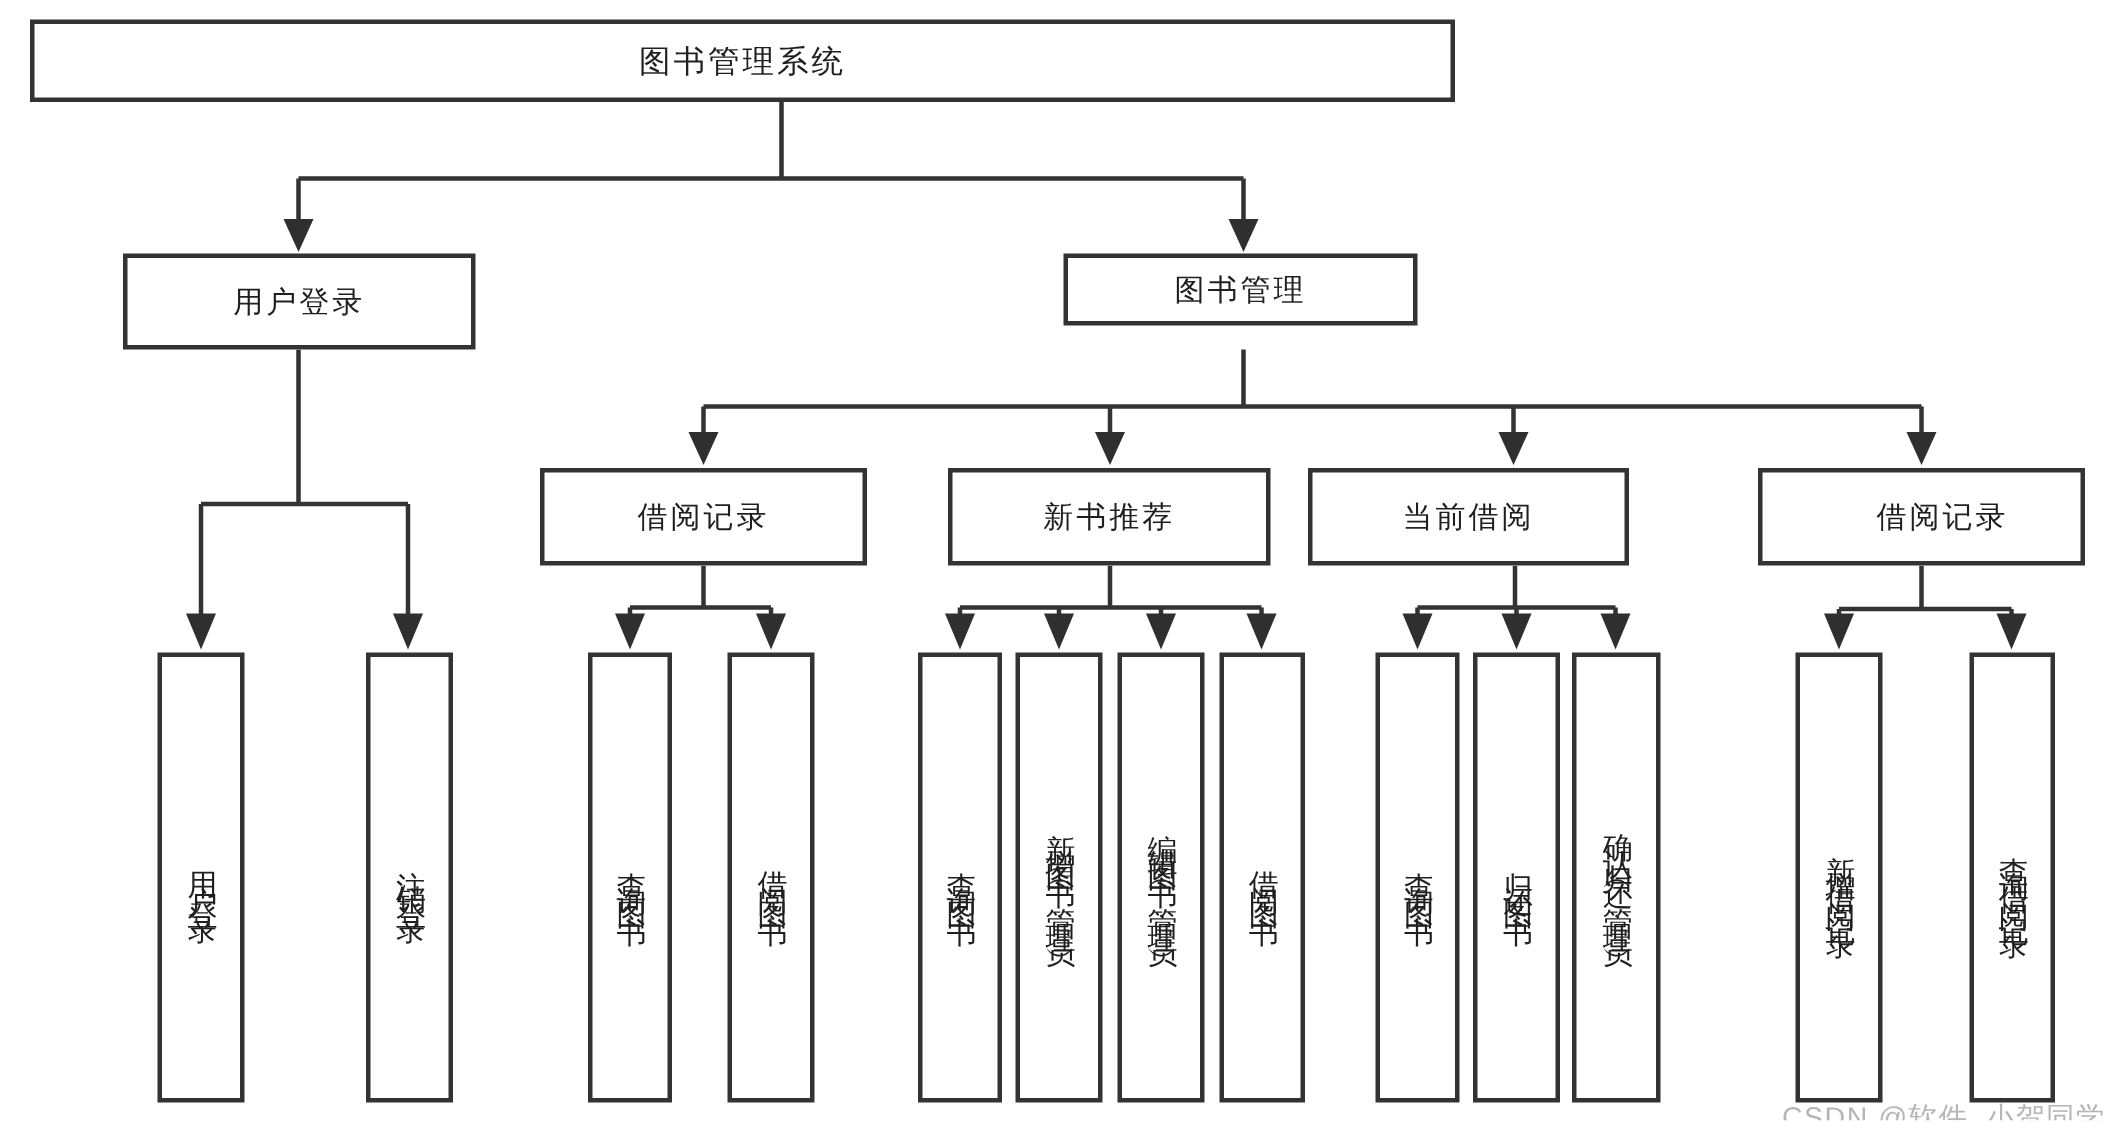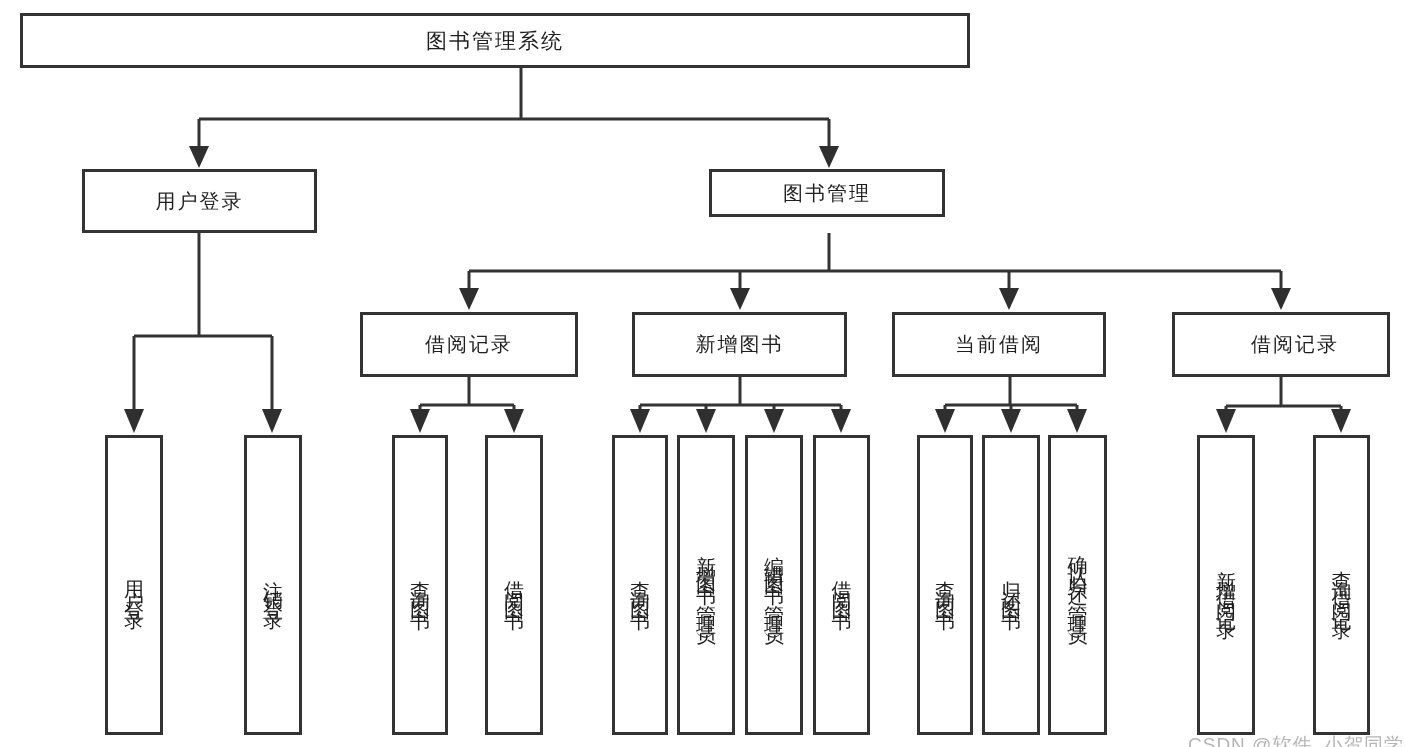--- a/index.html
+++ b/index.html
@@ -17,21 +17,21 @@
   .vbox .vlabel{
     writing-mode:vertical-rl;text-orientation:mixed;
     font-size:20px;letter-spacing:10px;line-height:1.15;white-space:nowrap;
   }
   
   .n-root{left:20px;top:13px;width:950px;height:55px;}
   .n-userlogin{left:82px;top:169px;width:235px;height:64px;}
   .n-bookmgmt{left:709px;top:169px;width:236px;height:48px;font-family:Liberation Mono, monospace;}
   .n-recommend{left:360px;top:312px;width:218px;height:65px;}
   .n-borrowing{left:632px;top:312px;width:215px;height:65px;}
-  .n-current{left:892px;top:312px;width:214px;height:65px;}
+  .n-current{left:872px;top:312px;width:214px;height:65px;}
   .n-records{left:1172px;top:312px;width:218px;height:65px;padding-left:28px;}
   
   .leaf{top:435px;height:300px;width:58px;}
   .l-user1{left:105px;}   .l-user2{left:244px;}
   .l-rec1{left:392px;width:56px;} .l-rec2{left:485px;}
   .l-bor1{left:612px;width:56px;} .l-bor2{left:677px;} .l-bor3{left:745px;} .l-bor4{left:813px;width:57px;}
   .l-cur1{left:917px;width:56px;} .l-cur2{left:982px;} .l-cur3{left:1048px;width:59px;}
   .l-recd1{left:1197px;} .l-recd2{left:1313px;width:57px;}
   #watermark{
     position:absolute;left:1188px;top:712px;font-size:19px;letter-spacing:1px;
@@ -98,21 +98,21 @@
     <span class="hlabel">用户登录</span>
   </div>
   <div class="node n-bookmgmt">
     <span class="hlabel">图书管理</span>
   </div>
 
   <div class="node n-recommend">
     <span class="hlabel">借阅记录</span>
   </div>
   <div class="node n-borrowing">
-    <span class="hlabel">新增图书</span>
+    <span class="hlabel">新书推荐</span>
   </div>
   <div class="node n-current">
     <span class="hlabel">当前借阅</span>
   </div>
   <div class="node n-records">
     <span class="hlabel">借阅记录</span>
   </div>
 
   <div class="node vbox leaf l-user1">
     <span class="vlabel">用户登录</span>

